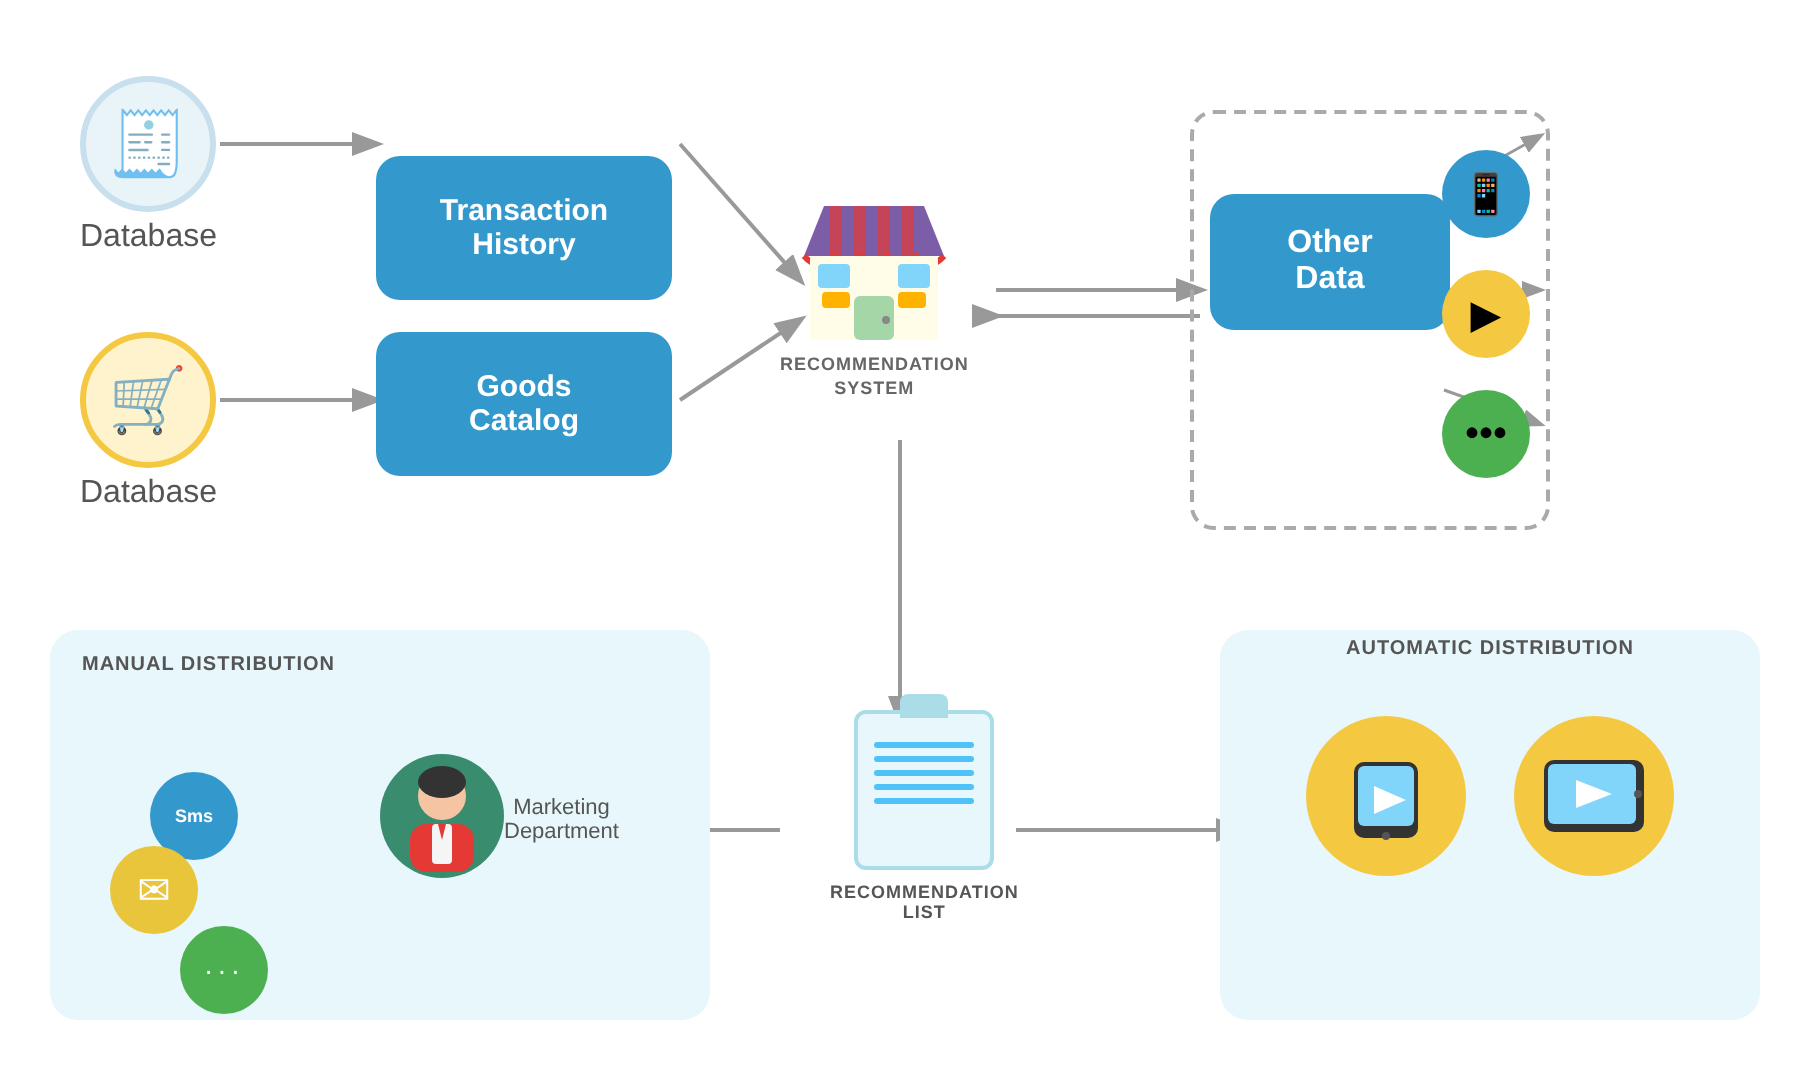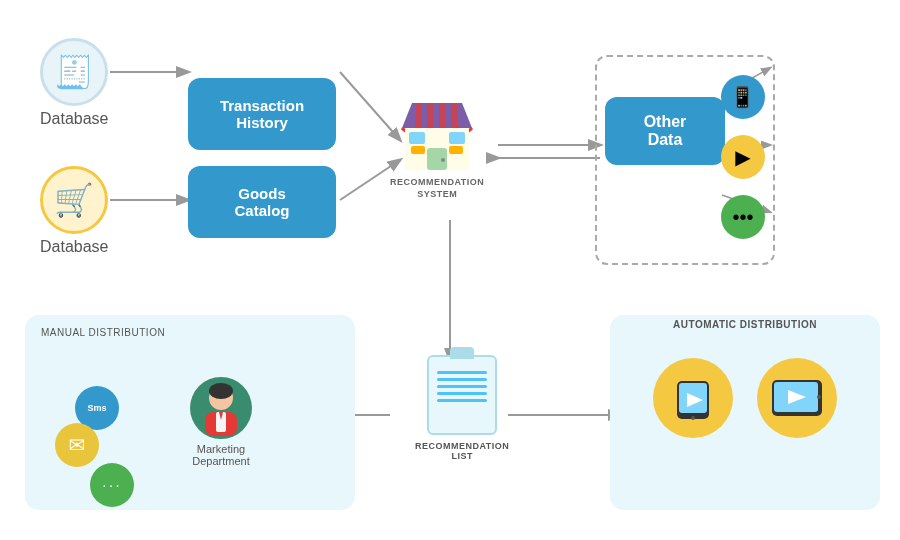--- a/index.html
+++ b/index.html
@@ -232,29 +232,29 @@
         <div style="background:#4fc3f7; height:3px; margin-bottom:4px; border-radius:2px;"></div>
         <div style="background:#4fc3f7; height:3px; margin-bottom:4px; border-radius:2px;"></div>
         <div style="background:#4fc3f7; height:3px; margin-bottom:4px; border-radius:2px;"></div>
         <div style="background:#4fc3f7; height:3px; border-radius:2px;"></div>
       </div>
     </div>
     <div style="font-size:9px; font-weight:bold; color:#555; letter-spacing:0.5px; margin-top:6px; text-align:center;">RECOMMENDATION<br>LIST</div>
   </div>
 
   <div class="light-blue-panel" style="left:25px; top:315px; width:330px; height:195px;">
-    <div style="padding:12px 16px 0; font-size:10px; font-weight:normal; color:#555; letter-spacing:0.5px;">MANUAL DISTRIBUTION</div>
+    <div style="padding:12px 16px 0; font-size:10px; font-weight:bold; color:#555; letter-spacing:0.5px;">MANUAL DISTRIBUTION</div>
 
     <div style="position:absolute; left:50px; top:71px; width:44px; height:44px; background:#3399cc; border-radius:50%; display:flex; align-items:center; justify-content:center; color:white; font-size:9px; font-weight:bold;">Sms</div>
 
     <div style="position:absolute; left:30px; top:108px; width:44px; height:44px; background:#e8c53a; border-radius:50%; display:flex; align-items:center; justify-content:center; color:white; font-size:20px;">✉</div>
 
     <div style="position:absolute; left:65px; top:148px; width:44px; height:44px; background:#4caf50; border-radius:50%; display:flex; align-items:center; justify-content:center; color:white; font-size:14px; letter-spacing:2px;">···</div>
 
-    <div style="position:absolute; left:165px; top:62px; display:flex; flex-direction:column; align-items:center;">
+    <div style="position:absolute; left:165px; top:62px; display:flex; flex-direction:row; align-items:center;">
       <div style="width:62px; height:62px; border-radius:50%; background:#3a8c6e; display:flex; align-items:center; justify-content:center; font-size:32px; color:white; overflow:hidden;">
 
         <svg width="56" height="56" viewBox="0 0 56 56">
           <circle cx="28" cy="18" r="12" fill="#f5c5a3"></circle>
 
           <ellipse cx="28" cy="11" rx="12" ry="8" fill="#333"></ellipse>
 
           <rect x="12" y="32" width="32" height="24" rx="8" fill="#e53935"></rect>
 
           <polygon points="26,32 30,32 29,48 27,48" fill="#c62828"></polygon>

